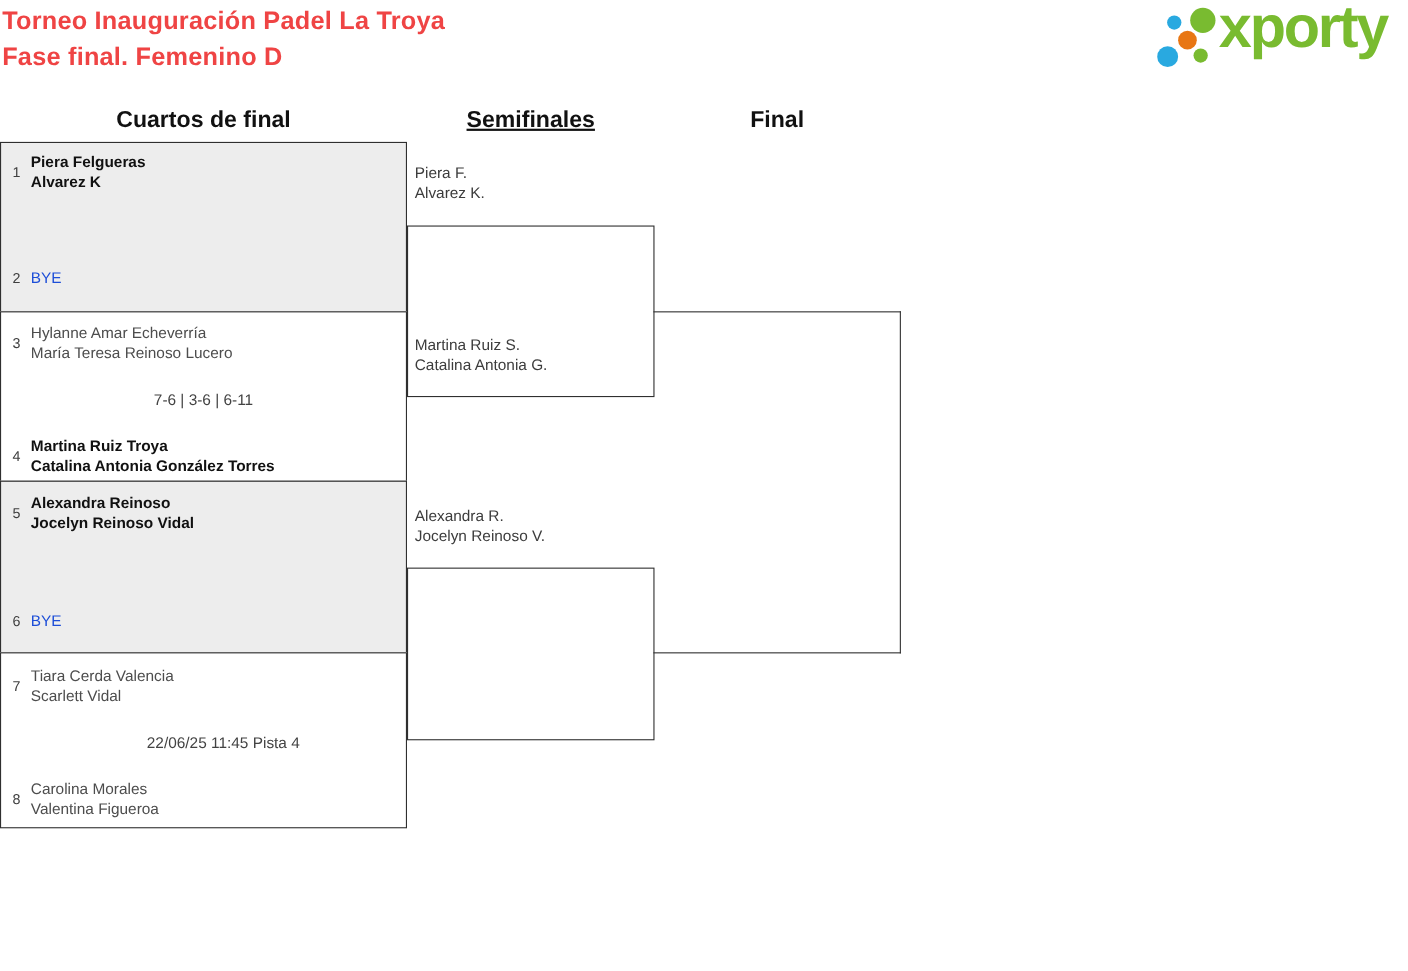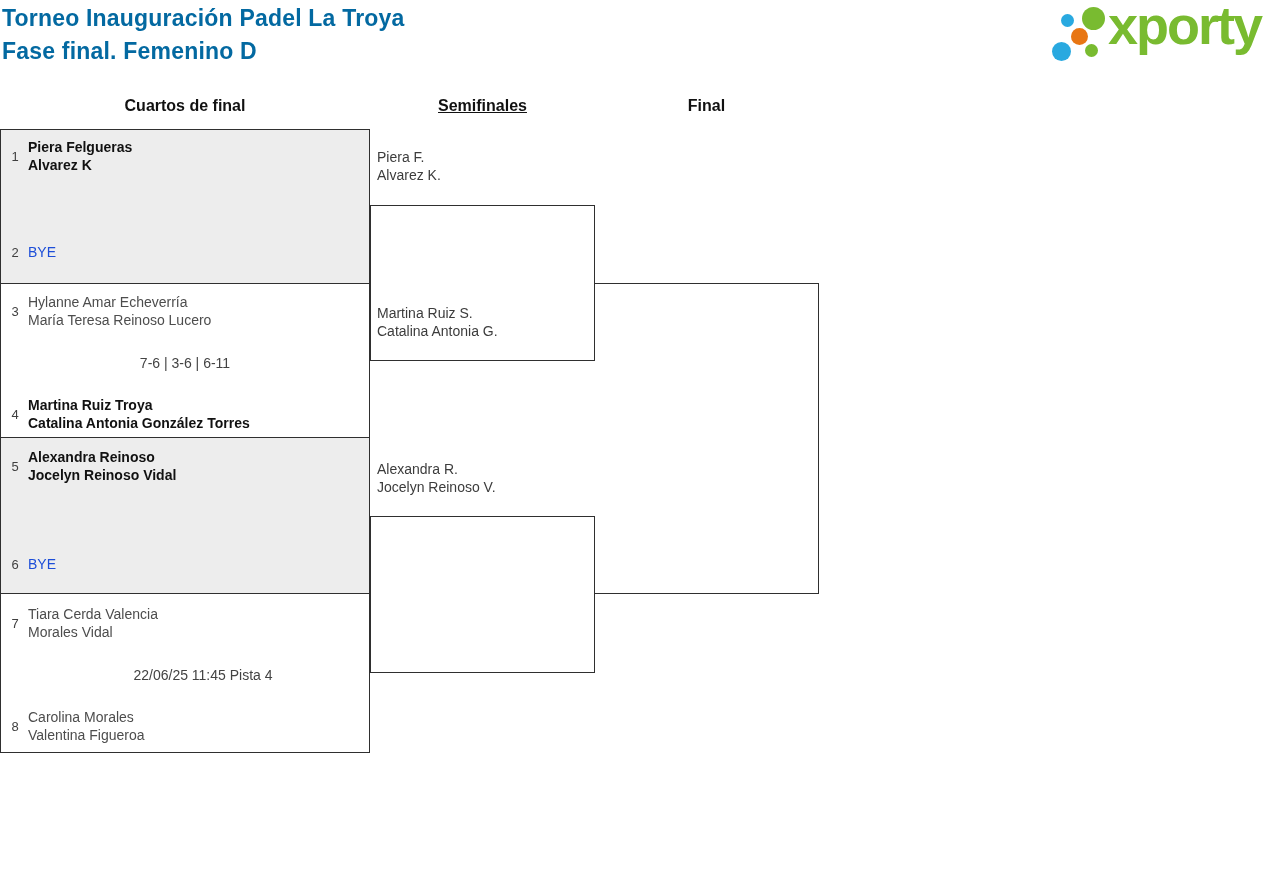--- a/index.html
+++ b/index.html
@@ -14,21 +14,21 @@
     overflow: hidden;
   }
 
   
   .title {
     position: absolute;
     left: 2px;
     top: 2px;
     font-size: 23px;
     font-weight: bold;
-    color: #0369a1;
+    color: #ef4444;
     line-height: 33px;
     letter-spacing: 0.2px;
   }
 
   .logo {
     position: absolute;
     left: 1046px;
     top: 2px;
     width: 230px;
     height: 70px;
@@ -47,21 +47,21 @@
     font-size: 54px;
     font-weight: bold;
     letter-spacing: -2px;
     color: #79bb30;
   }
 
   
   .round-header {
     position: absolute;
     top: 97px;
-    font-size: 16px;
+    font-size: 21px;
     font-weight: bold;
     color: #111;
     text-align: center;
   }
   .rh-qf { left: 0;     width: 370px; }
   .rh-sf { left: 370px; width: 225px; text-decoration: underline; }
   .rh-f  { left: 594px; width: 225px; }
 
   
   .match-box {
@@ -211,21 +211,21 @@
       <span class="seed">6</span>
       <span class="team-names">BYE</span>
     </div>
   </div>
 
   <div class="match-box qf-4">
     <div class="team-row" style="top:11px;">
       <span class="seed">7</span>
       <span class="team-names">
         <span>Tiara Cerda Valencia</span><br>
-        <span>Morales Vidal</span>
+        <span>Scarlett Vidal</span>
       </span>
     </div>
     <div class="match-note" style="top:73px;padding-left:36px;">22/06/25 11:45 Pista 4</div>
     <div class="team-row" style="top:114px;">
       <span class="seed">8</span>
       <span class="team-names">
         <span>Carolina Morales</span><br>
         <span>Valentina Figueroa</span>
       </span>
     </div>

